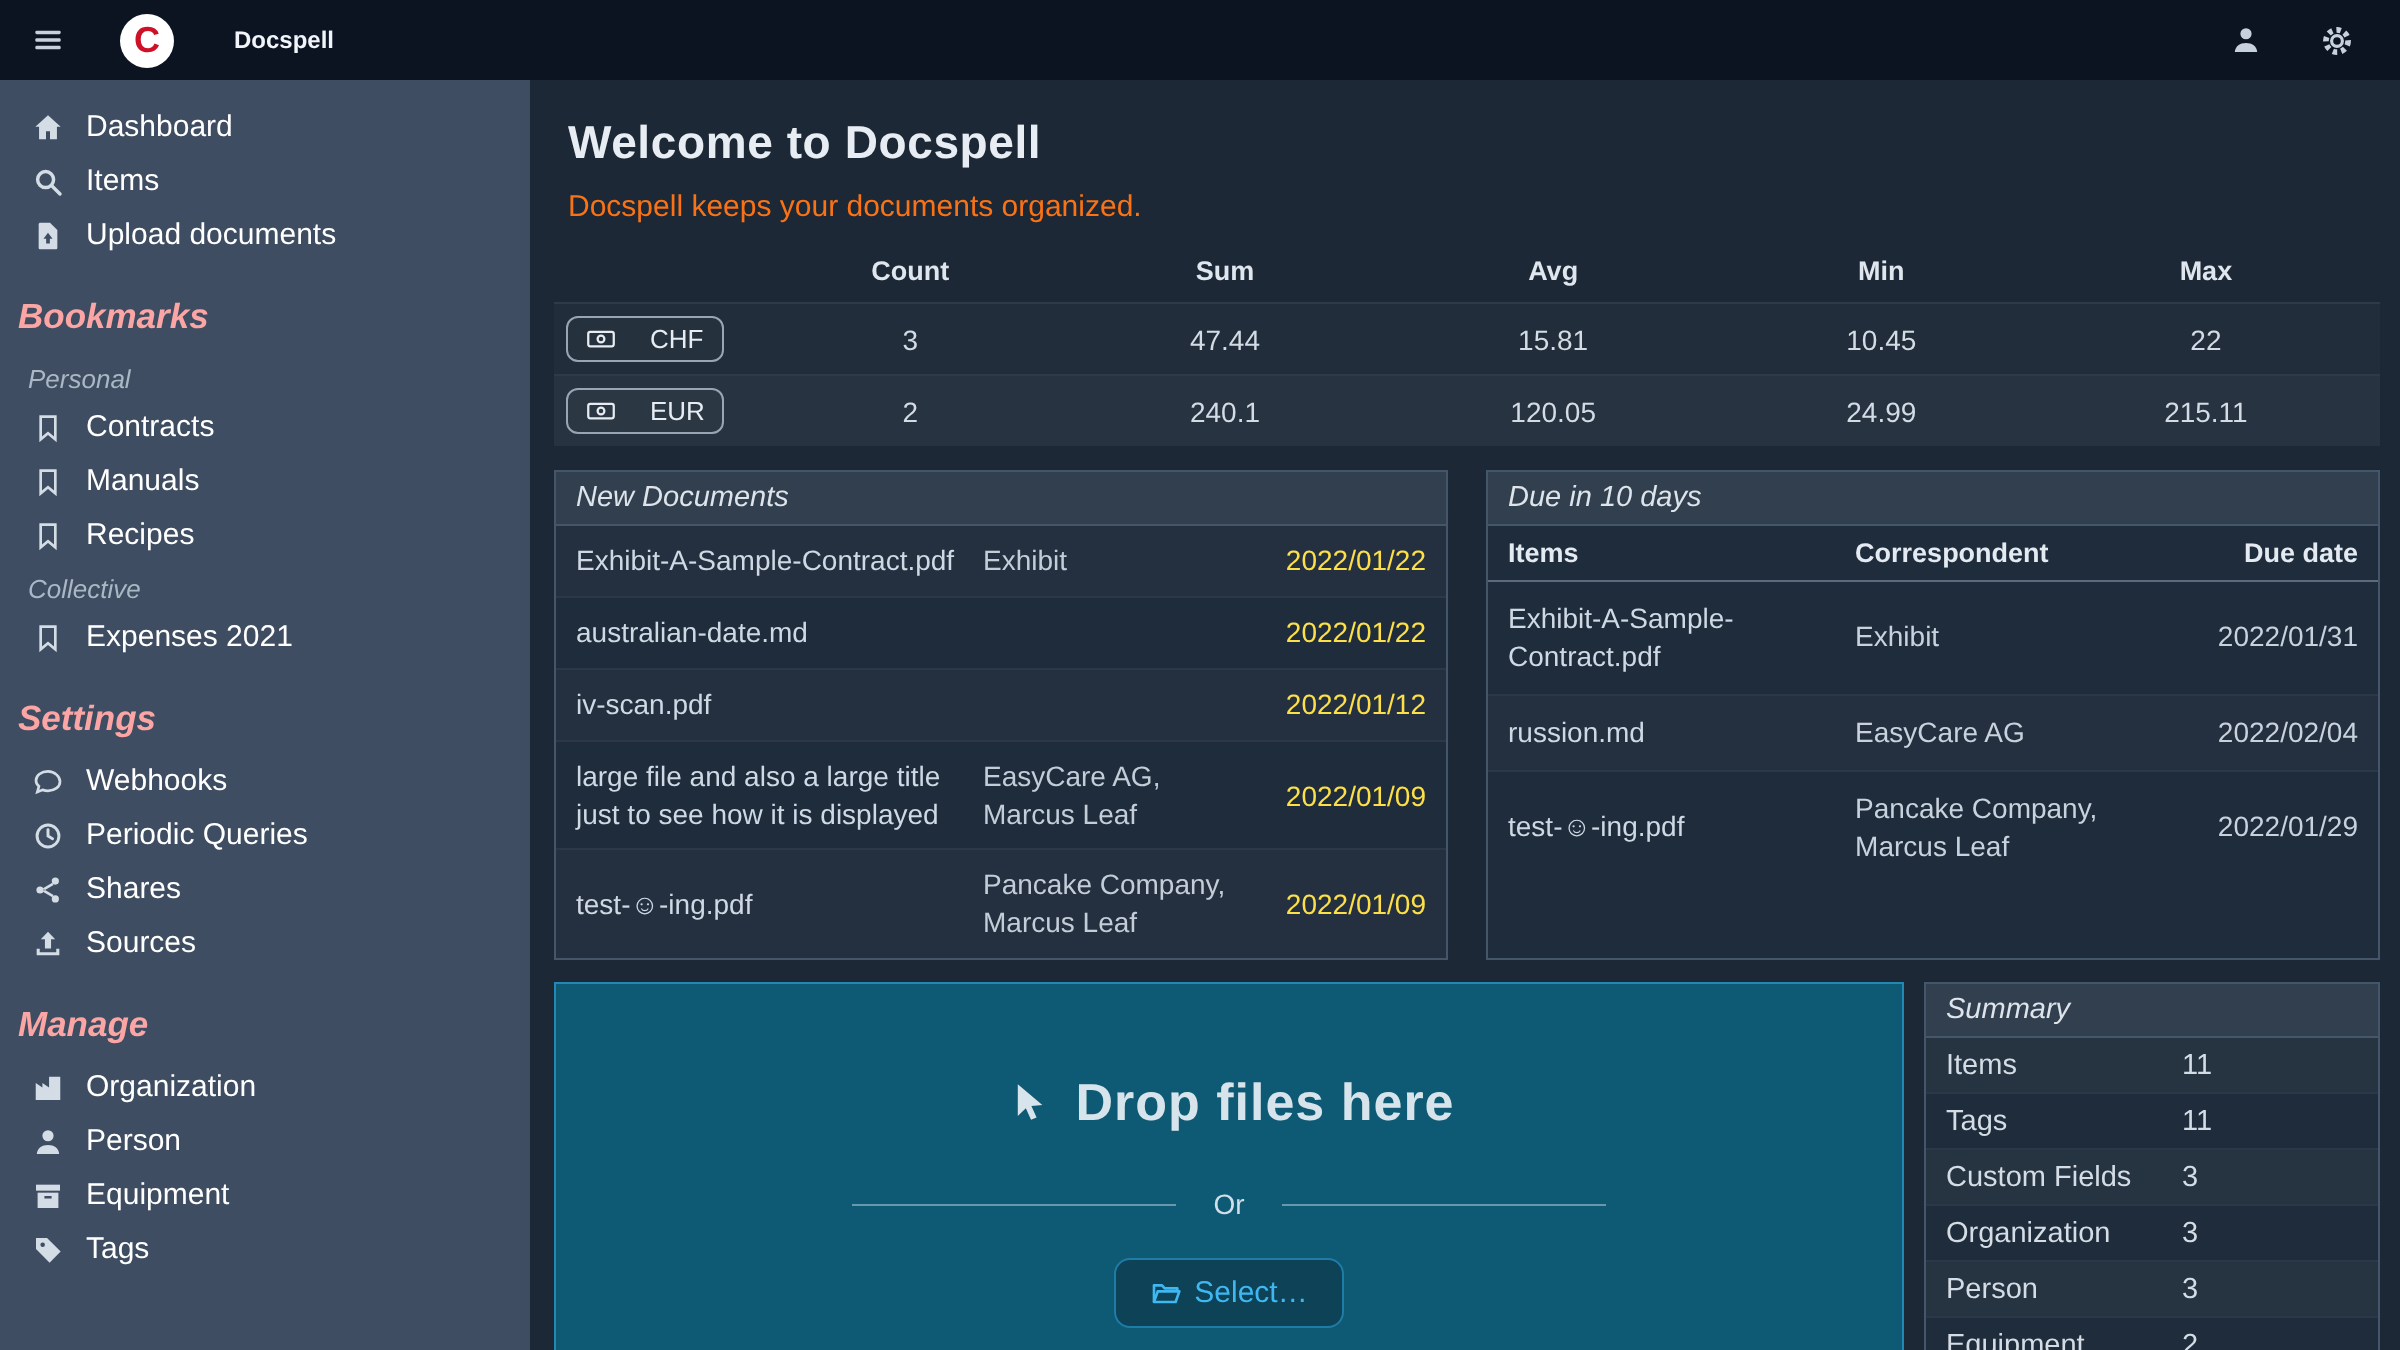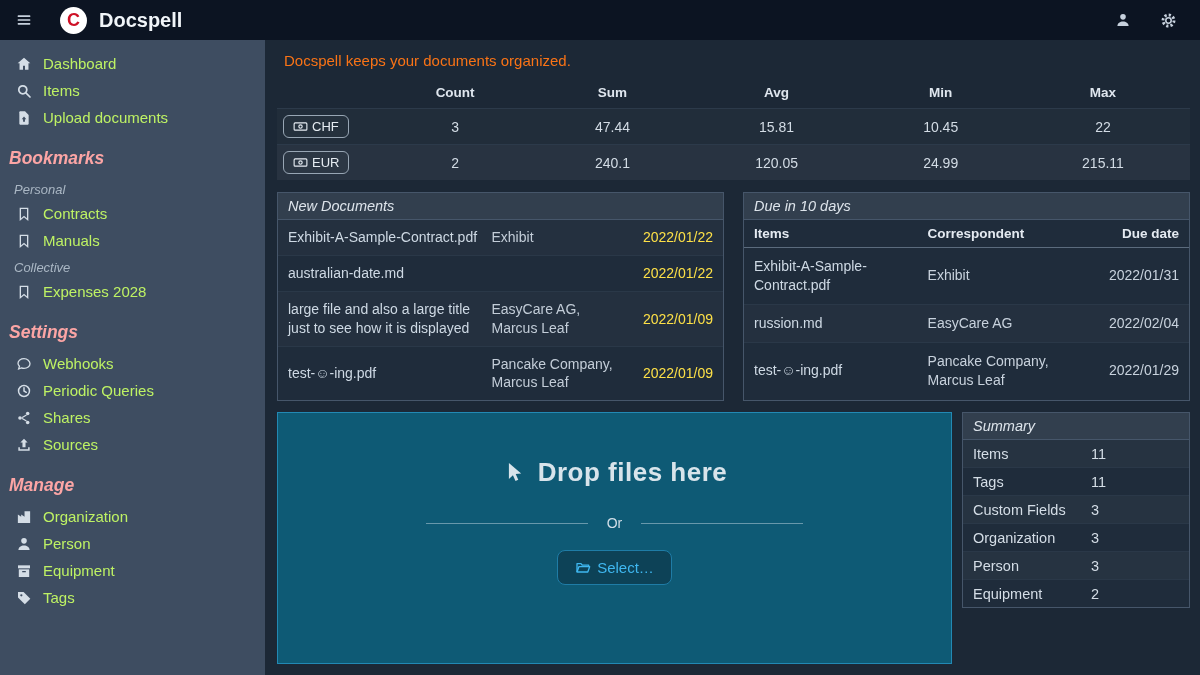--- a/index.html
+++ b/index.html
@@ -22,48 +22,48 @@
        font-family:"Liberation Sans","DejaVu Sans",sans-serif;color:var(--c-text)}
   .app{width:1200px;height:675px;display:flex;flex-direction:column}
 
   
   .topbar{flex:0 0 40px;background:var(--c-topbar);display:flex;align-items:center;padding:0 14px;gap:10px}
   .iconbtn{background:none;border:none;color:#c7d1dd;cursor:pointer;display:flex;align-items:center;padding:2px}
   .iconbtn svg{width:17px;height:17px;display:block}
   .topbar .gearbtn svg{width:19px;height:19px}
   .logo{width:27px;height:27px;border-radius:50%;background:#fff;display:flex;align-items:center;justify-content:center;margin-left:16px}
   .logo-c{color:#ce1126;font-weight:bold;font-size:18px;line-height:1}
-  .app-title{color:#f1f5f9;font-weight:bold;font-size:20px;margin-left:2px}
+  .app-title{color:#f1f5f9;font-weight:bold;font-size:12px;margin-left:20px}
   .spacer{flex:1}
   .topbar-right{display:flex;align-items:center;gap:24px;margin-right:6px}
 
   
   .content{flex:1;display:flex;min-height:0}
   .sidebar{flex:0 0 265px;background:var(--c-sidebar);padding-top:10px;overflow:hidden}
   .main{flex:1;min-width:0;padding:12px 10px 0 12px;overflow:hidden}
 
   
-  .side-item{display:flex;align-items:center;gap:10px;padding:5px 14px;font-size:15px;color:#bef264;cursor:pointer;text-decoration:none}
+  .side-item{display:flex;align-items:center;gap:10px;padding:5px 14px;font-size:15px;color:#ffffff;cursor:pointer;text-decoration:none}
   .side-item .icn{width:19px;display:flex;justify-content:center;color:#d4dde6;flex:0 0 19px}
   .icn svg{width:16px;height:16px;display:block}
   .side-heading{font-style:italic;font-size:17.5px;color:#fca5a5;font-weight:bold;padding:17px 9px 7px}
   .side-sub{font-style:italic;font-size:13px;color:var(--c-muted);padding:6px 14px 3px}
 
   
   .welcome{font-size:23px;color:var(--c-bright);font-weight:bold;margin:6px 0 10px 7px;letter-spacing:.3px}
   .subtitle{font-size:15px;color:#f97316;margin:0 0 8px 7px}
 
   
   .stats{width:100%;border-collapse:collapse;margin:6px 0 12px;font-size:14px}
   .stats th{font-weight:bold;color:#dfe6ee;padding:8px 4px;text-align:center;font-size:13.5px}
   .stats td{padding:6px 4px;text-align:center;border-top:1px solid #2c3a4a;color:#d3dce5}
   .stats th:first-child,.stats td:first-child{text-align:left;width:96px;padding-left:6px}
   .stats tbody tr:nth-child(1){background:rgba(255,255,255,0.025)}
   .stats tbody tr:nth-child(2){background:rgba(255,255,255,0.055)}
-  .badge{display:inline-flex;align-items:center;gap:4px;border:1px solid #98a6b4;border-radius:6px;
+  .badge{display:inline-flex;align-items:center;gap:17px;border:1px solid #98a6b4;border-radius:6px;
          padding:3px 9px;font-size:13px;color:#e6ecf2;background:rgba(255,255,255,0.02)}
   .badge .icn svg{width:15px;height:15px}
 
   
   .panels{display:flex;gap:19px;margin-bottom:11px}
   .panel{flex:1;border:1px solid var(--c-border);background:var(--c-panel-body);min-width:0}
   .panel-head{background:var(--c-panel-head);border-bottom:1px solid var(--c-border);padding:5px 10px;
               font-style:italic;font-size:14.5px;color:#dde4eb}
 
   .nd-row{display:flex;align-items:center;gap:8px;padding:8px 10px;font-size:14px;border-top:1px solid var(--c-row-line)}
@@ -181,28 +181,36 @@
         <span>Contracts</span>
       </a>
       <a class="side-item">
         <span class="icn">
             <svg viewBox="0 0 24 24" fill="none" stroke="currentColor" stroke-width="2">
               <path d="M6.5 3.5h11V20.5l-5.5-4.6-5.5 4.6z"></path>
             </svg>
           </span>
         <span>Manuals</span>
       </a>
-      <div class="side-sub">Collective</div>
       <a class="side-item">
         <span class="icn">
             <svg viewBox="0 0 24 24" fill="none" stroke="currentColor" stroke-width="2">
               <path d="M6.5 3.5h11V20.5l-5.5-4.6-5.5 4.6z"></path>
             </svg>
           </span>
-        <span>Expenses 2028</span>
+        <span>Recipes</span>
+      </a>
+      <div class="side-sub">Collective</div>
+      <a class="side-item">
+        <span class="icn">
+            <svg viewBox="0 0 24 24" fill="none" stroke="currentColor" stroke-width="2">
+              <path d="M6.5 3.5h11V20.5l-5.5-4.6-5.5 4.6z"></path>
+            </svg>
+          </span>
+        <span>Expenses 2021</span>
       </a>
 
       <h2 class="side-heading">Settings</h2>
       <a class="side-item">
         <span class="icn">
             <svg viewBox="0 0 24 24" fill="none" stroke="currentColor" stroke-width="2">
               <path d="M12 4c-5 0-9 3-9 6.8 0 1.7.8 3.2 2.2 4.4L4 19.5l4-1.6c1.2.4 2.6.7 4 .7 5 0 9-3 9-6.8S17 4 12 4z"></path>
             </svg>
           </span>
         <span>Webhooks</span>
@@ -270,20 +278,21 @@
             <svg viewBox="0 0 24 24" fill="currentColor">
               <path d="M3 3h8.3L21.5 13.2 13.2 21.5 3 11.3z"></path>
               <circle cx="8" cy="8" r="1.7" fill="var(--c-sidebar)"></circle>
             </svg>
           </span>
         <span>Tags</span>
       </a>
     </nav>
 
     <main class="main">
+      <h1 class="welcome">Welcome to Docspell</h1>
       <p class="subtitle">Docspell keeps your documents organized.</p>
 
       <table class="stats">
         <thead>
           <tr>
             <th></th>
             <th>Count</th>
             <th>Sum</th>
             <th>Avg</th>
             <th>Min</th>
@@ -335,20 +344,25 @@
               <a class="nd-name">Exhibit-A-Sample-Contract.pdf</a>
               <span class="nd-corr">Exhibit</span>
               <span class="nd-date">2022/01/22</span>
             </div>
             <div class="nd-row">
               <a class="nd-name">australian-date.md</a>
               <span class="nd-corr"></span>
               <span class="nd-date">2022/01/22</span>
             </div>
             <div class="nd-row">
+              <a class="nd-name">iv-scan.pdf</a>
+              <span class="nd-corr"></span>
+              <span class="nd-date">2022/01/12</span>
+            </div>
+            <div class="nd-row">
               <a class="nd-name">large file and also a large title just to see how it is displayed</a>
               <span class="nd-corr">EasyCare AG, Marcus Leaf</span>
               <span class="nd-date">2022/01/09</span>
             </div>
             <div class="nd-row">
               <a class="nd-name">test-☺-ing.pdf</a>
               <span class="nd-corr">Pancake Company, Marcus Leaf</span>
               <span class="nd-date">2022/01/09</span>
             </div>
           </div>

